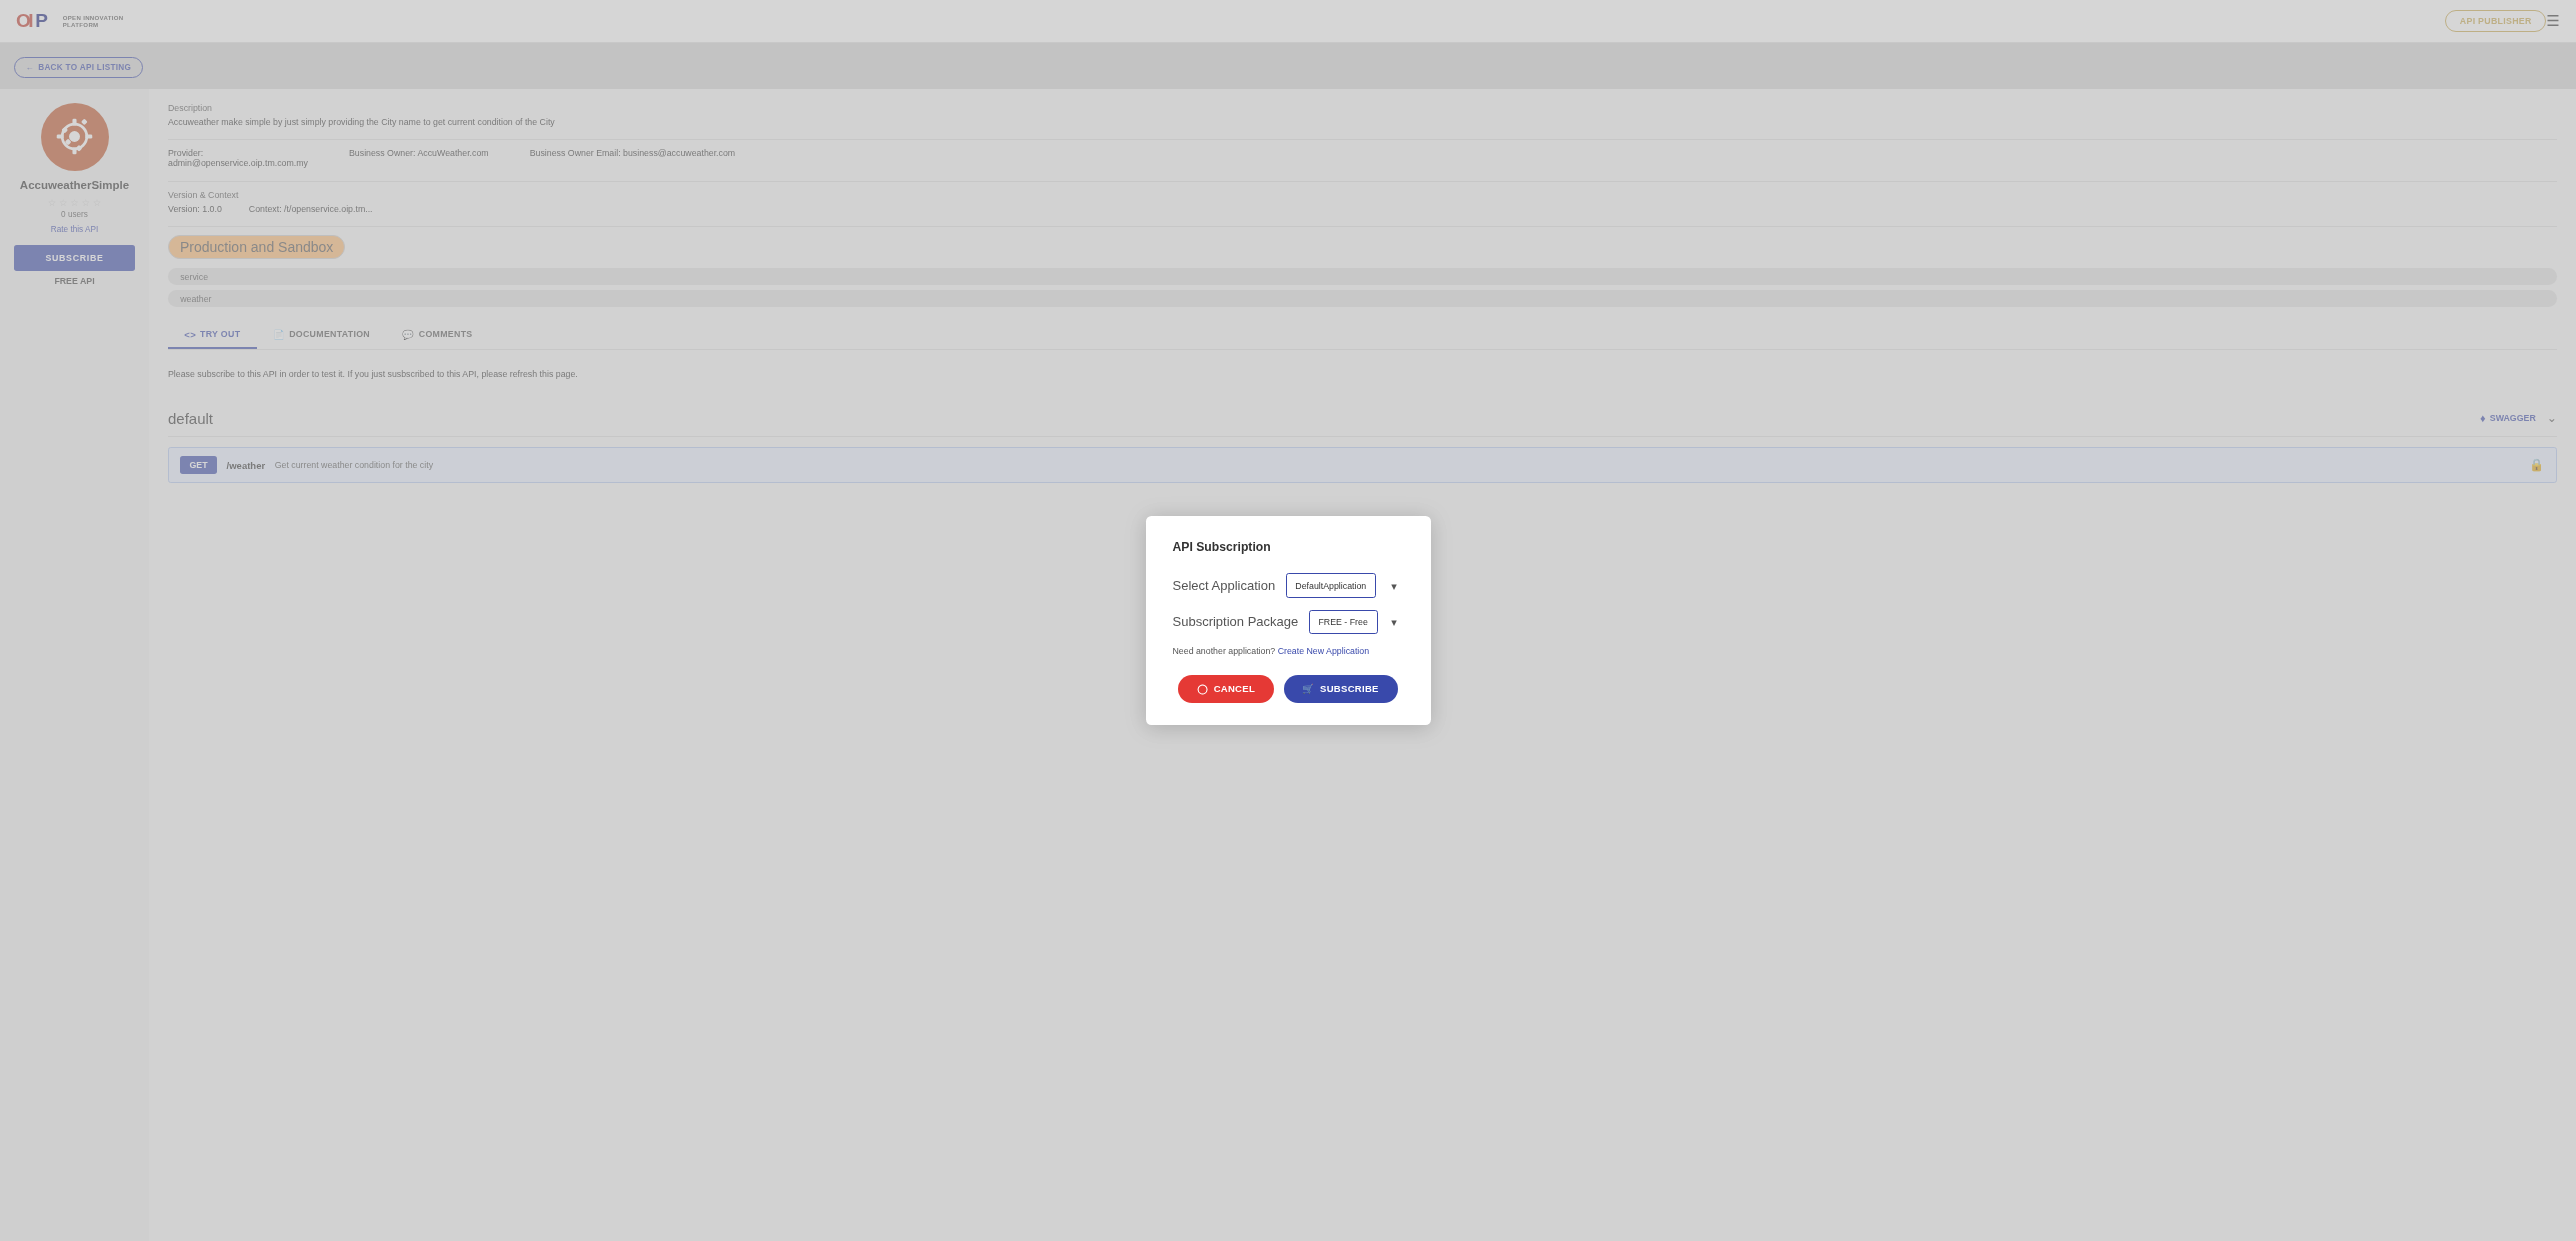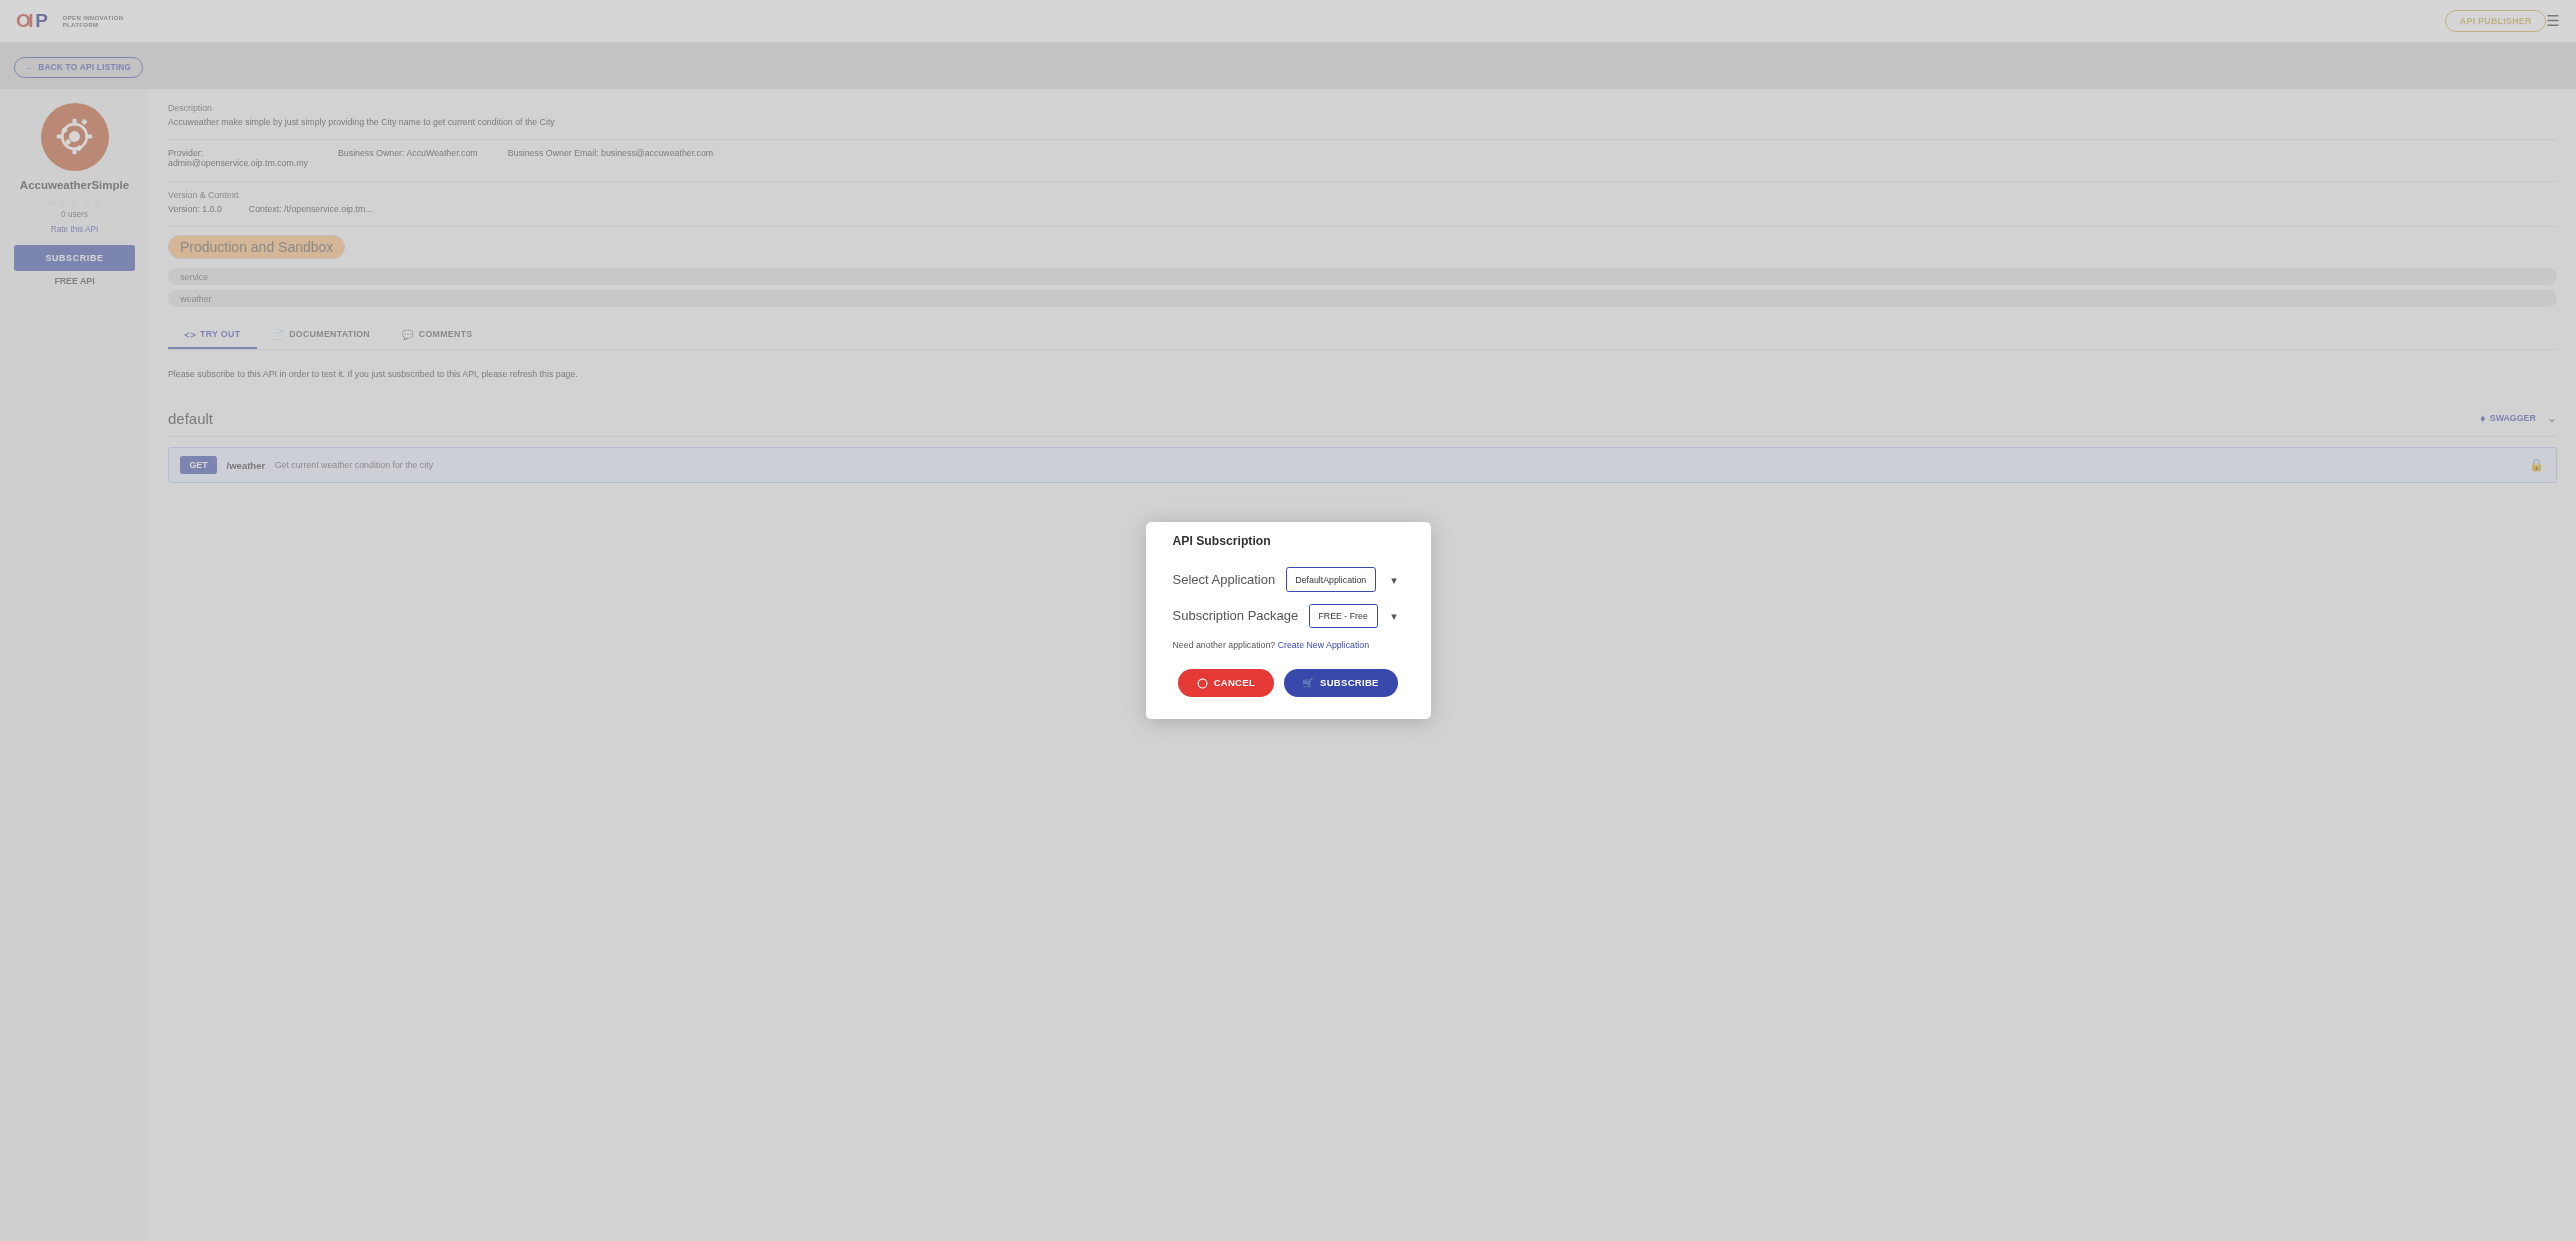--- a/index.html
+++ b/index.html
@@ -165,21 +165,21 @@
       color: #333;
       margin-bottom: 12.2px;
     }
     .divider {
       border: none;
       border-top: 0.7px solid #ddd;
       margin: 8.2px 0;
     }
     .pub-info-grid {
       display: flex;
-      gap: 30px;
+      gap: 41px;
       margin-bottom: 12.2px;
     }
     .pub-info-item {
       font-size: 8.8px;
       color: #333;
     }
     .version-context {
       display: flex;
       gap: 27px;
       margin-bottom: 12.2px;
@@ -314,21 +314,21 @@
       z-index: 100;
       display: flex;
       align-items: center;
       justify-content: center;
     }
 
     
     .modal {
       background: #fff;
       border-radius: 5.4px;
-      padding: 12px 27px 22px 27px;
+      padding: 24px 27px 22px 27px;
       width: 285px;
       box-shadow: 0 2.7px 22px rgba(0,0,0,0.18);
       z-index: 101;
     }
     .modal-title {
       font-size: 12.2px;
       font-weight: bold;
       color: #333;
       margin-bottom: 19px;
     }

